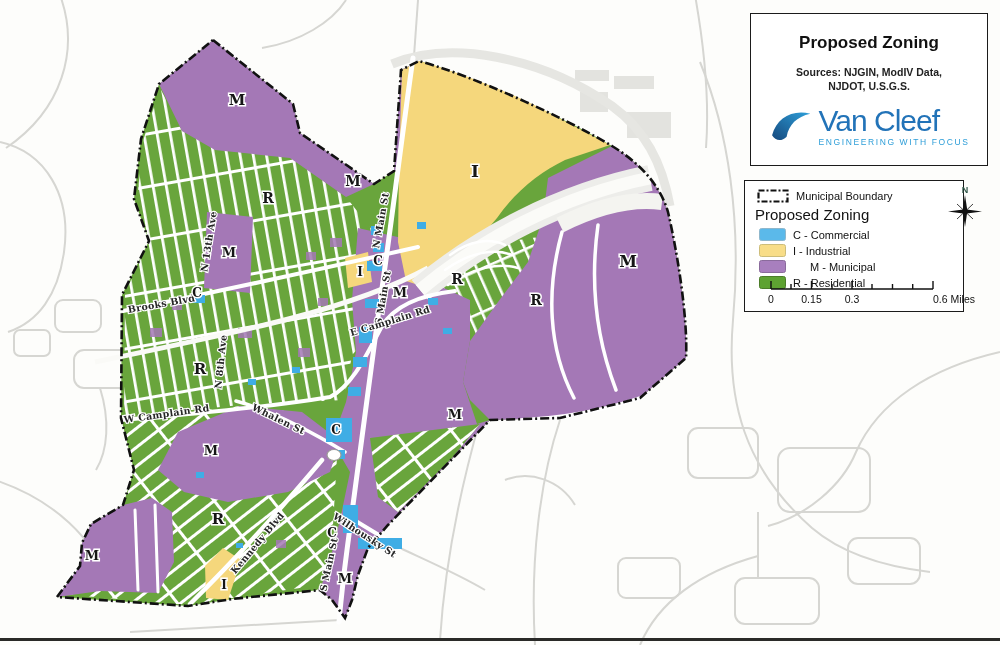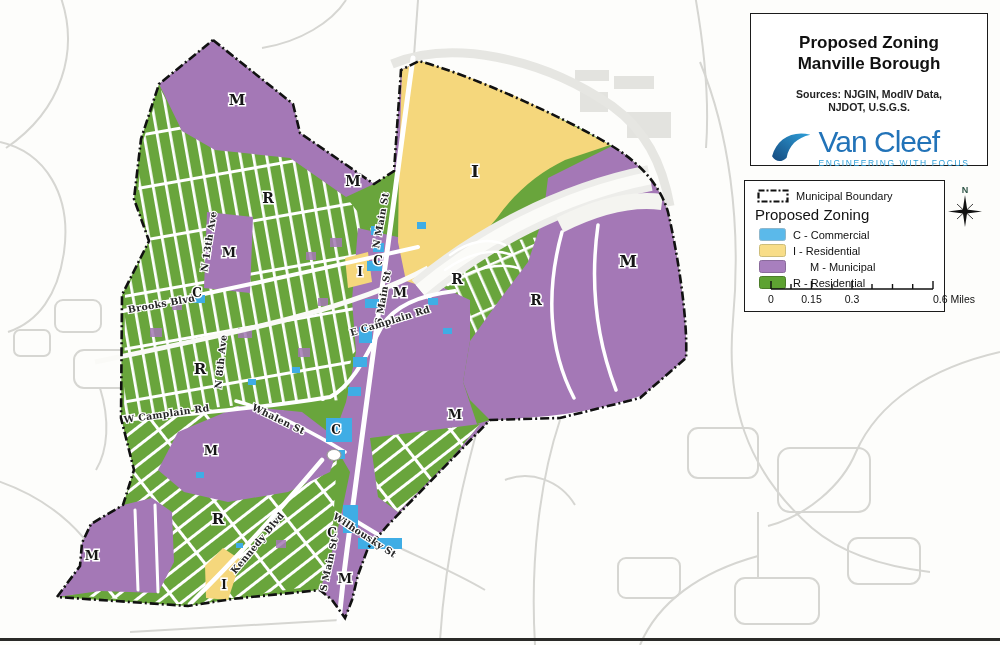--- a/index.html
+++ b/index.html
@@ -8,21 +8,21 @@
   .map-layer{position:absolute;left:0;top:0;}
   
   .panel{position:absolute;background:#ffffff;border:1.6px solid #1b1b1b;box-sizing:border-box;}
   .title-box{left:750px;top:13px;width:238px;height:153px;text-align:center;}
   .tb-title{margin-top:18px;font-size:17px;font-weight:bold;color:#111;line-height:1.25;}
   .tb-sources{margin-top:13px;font-size:10.5px;color:#222;line-height:1.3;font-weight:bold;}
   .logo{margin-top:12px;display:flex;align-items:center;justify-content:center;gap:4px;}
   .logo-col{display:flex;flex-direction:column;align-items:flex-start;}
   .logo-word{font-size:30px;font-weight:normal;letter-spacing:-1px;color:#2273b8;line-height:1;}
   .logo-tag{font-size:8.5px;font-weight:normal;letter-spacing:1.6px;color:#2e9ed8;margin-top:1px;}
-  .legend-box{left:744px;top:180px;width:201px;height:132px;}
+  .legend-box{left:744px;top:180px;width:220px;height:132px;}
   .leg-row{position:absolute;display:flex;align-items:center;gap:7px;}
   .leg-boundary{left:12px;top:8px;}
   .leg-heading{position:absolute;left:10px;top:25px;font-size:15px;color:#111;}
   .leg-item-label,.leg-boundary-label{font-size:11px;color:#111;}
   .leg-swatch-svg{display:block;}
   .north{position:absolute;left:200px;top:3px;width:42px;height:46px;}
   .scalebar{position:absolute;left:10px;top:98px;}
   .scale-text{font-family:"Liberation Sans",sans-serif;font-size:10.5px;fill:#111;}
   .neatline-bottom{position:absolute;left:0;top:638px;width:1000px;height:3px;background:#2a2a28;}
   
@@ -218,21 +218,20 @@
         <text x="92" y="560" class="zl" font-size="13">M</text>
         <text x="332" y="537" class="zl" font-size="12">C</text>
         <text x="224" y="589" class="zl" font-size="12">I</text>
         <text x="345" y="583" class="zl" font-size="13">M</text>
       </g>
   </svg>
 
   <div class="panel title-box">
     <div class="tb-title">
       <div>Proposed Zoning</div>
-      <div>Manville Borough</div>
     </div>
     <div class="tb-sources">
       <div>Sources: NJGIN, ModIV Data,</div>
       <div>NJDOT, U.S.G.S.</div>
     </div>
     <div class="logo">
       <svg width="46" height="38" viewBox="0 0 60 48">
         <path d="M4,36 C10,14 30,2 54,8 C36,12 26,22 23,38 C16,45 8,43 4,36 Z" fill="url(#lgo)"></path>
         <defs>
             <linearGradient id="lgo" x1="0" y1="1" x2="1" y2="0">
@@ -260,21 +259,21 @@
     <div class="leg-row" style="left:14px;top:47px;">
       <svg class="leg-swatch-svg" width="27" height="13">
         <rect x="0.5" y="0.5" width="26" height="12" rx="2" stroke="#8fb7cc" stroke-width="1" fill="#5bb9ea"></rect>
         </svg>
       <span class="leg-item-label">C - Commercial</span>
     </div>
     <div class="leg-row" style="left:14px;top:63px;">
       <svg class="leg-swatch-svg" width="27" height="13">
         <rect x="0.5" y="0.5" width="26" height="12" rx="2" stroke="#cdbd7a" stroke-width="1" fill="#f8dd88"></rect>
         </svg>
-      <span class="leg-item-label">I - Residential</span>
+      <span class="leg-item-label">I - Industrial</span>
     </div>
     <div class="leg-row" style="left:14px;top:79px;gap:24px;">
       <svg class="leg-swatch-svg" width="27" height="13">
         <rect x="0.5" y="0.5" width="26" height="12" rx="2" stroke="#8a6b9c" stroke-width="1" fill="#a87fbe"></rect>
         </svg>
       <span class="leg-item-label">M - Municipal</span>
     </div>
     <div class="leg-row" style="left:14px;top:95px;">
       <svg class="leg-swatch-svg" width="27" height="13">
         <rect x="0.5" y="0.5" width="26" height="12" rx="2" stroke="#4c7d2a" stroke-width="1" fill="#5ea232"></rect>

